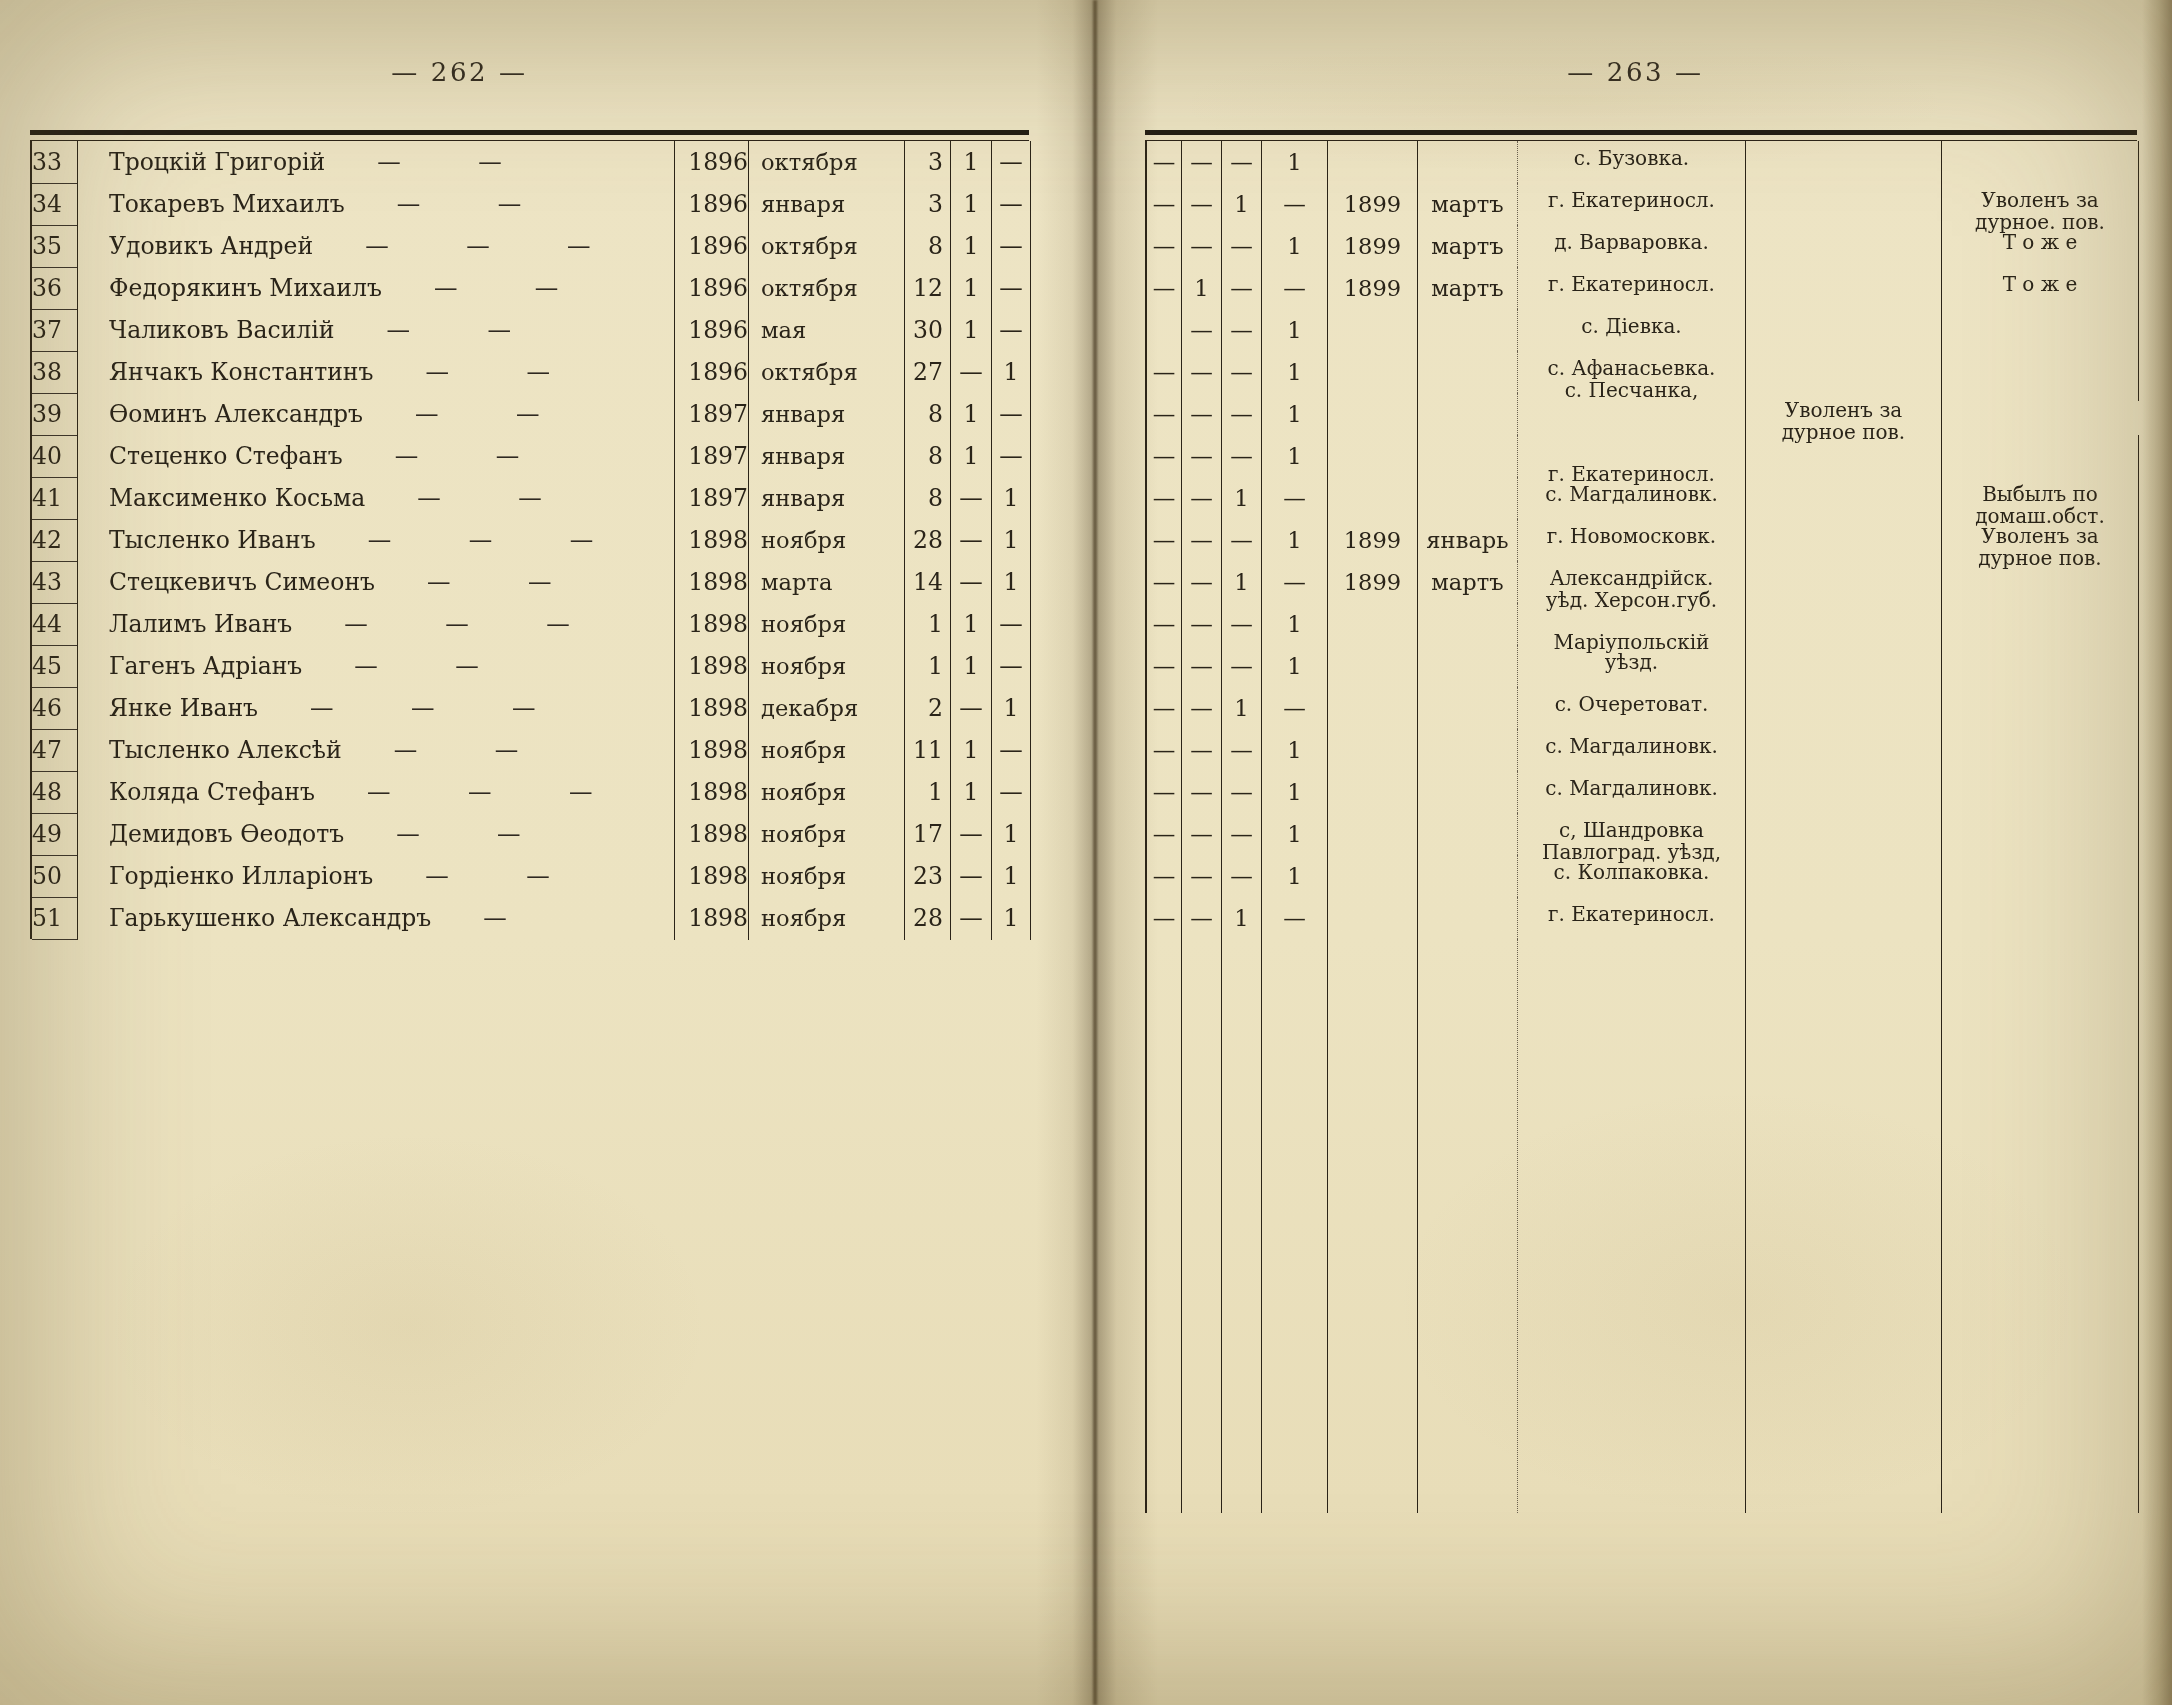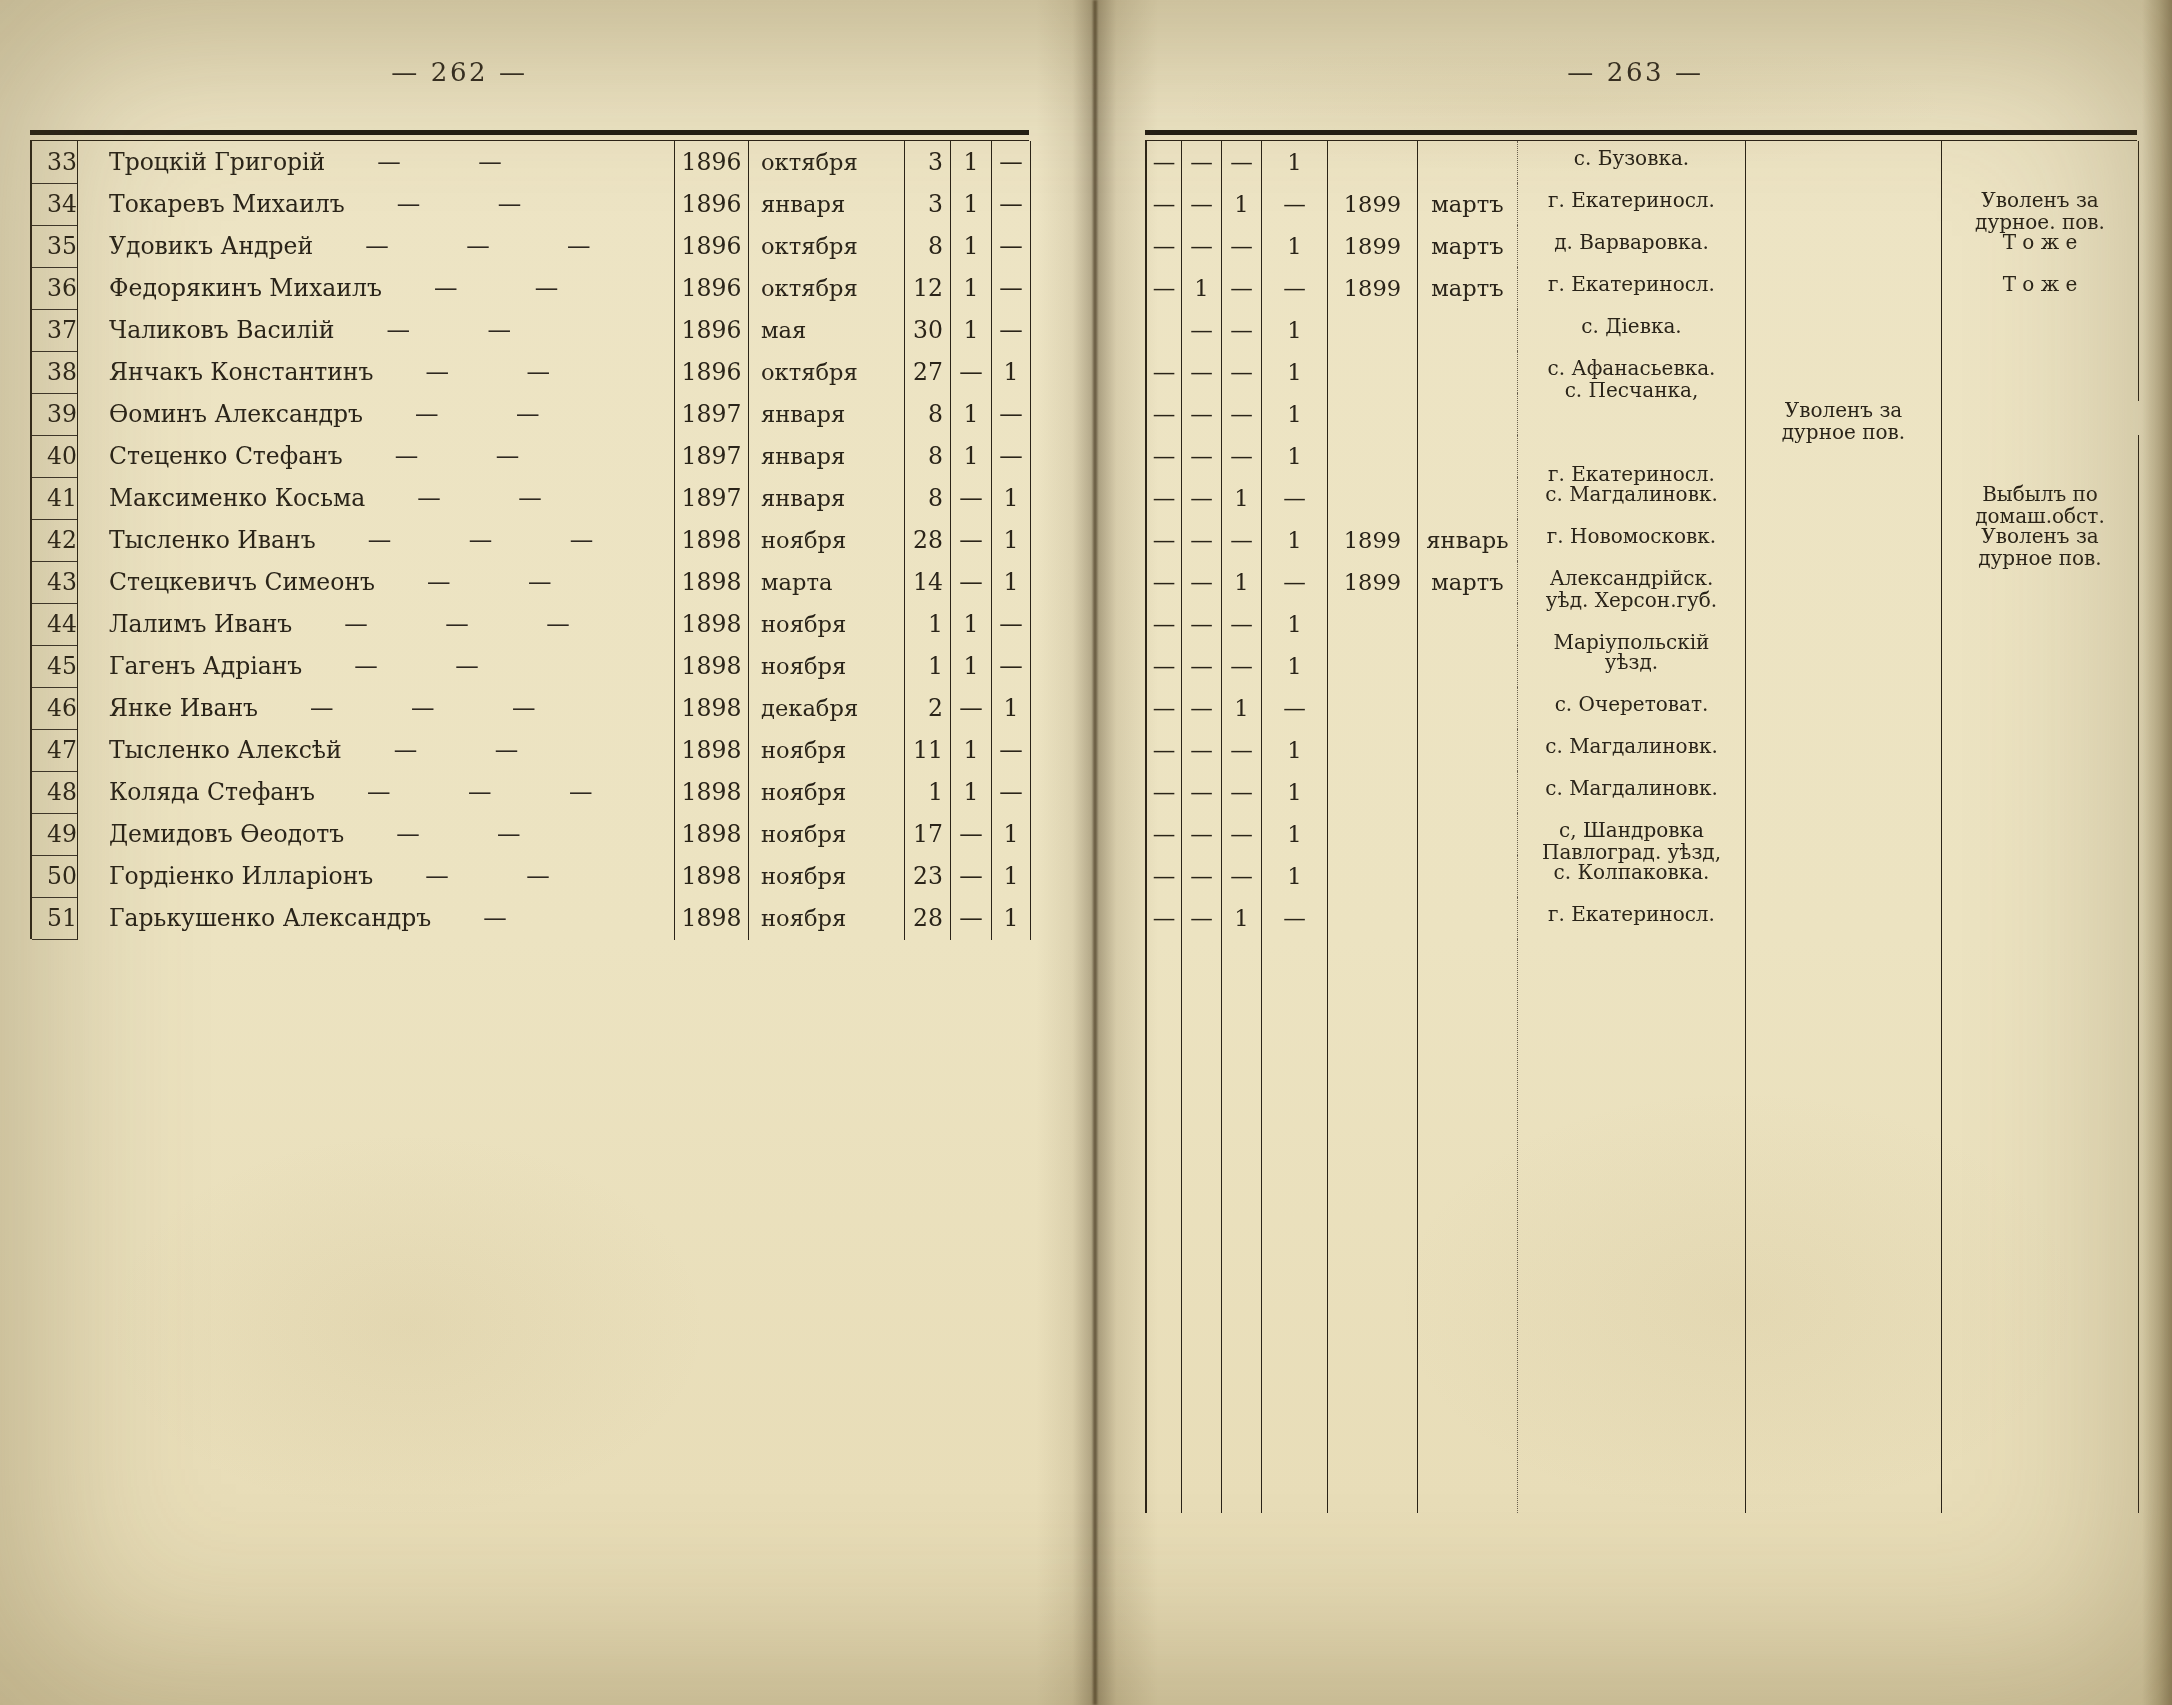--- a/index.html
+++ b/index.html
@@ -39,25 +39,25 @@
   .lrow{display:grid;grid-template-columns:46px 597px 74px 156px 46px 41px 39px;
     height:42px;border-left:2.6px solid #2b2418;}
   .rrow{display:grid;grid-template-columns:35px 40px 40px 66px 90px 100px 228px 196px 197px;
     height:42px;border-left:2.6px solid #2b2418;}
   .rrow.extend{height:574px;}
 
   .cell{font-size:23.5px;line-height:42px;white-space:nowrap;overflow:visible;}
   .bR{border-right:1.7px solid #2b2418;}
   .bRdot{border-right:1.7px dotted #6b6150;}
 
-  .c-num{text-align:right;border-bottom:1.7px solid #3a332a;font-size:23.5px;}
+  .c-num{text-align:left;border-bottom:1.7px solid #3a332a;font-size:23.5px;}
   .c-name{display:flex;padding-left:14px;}
   .c-name .nm{white-space:nowrap;margin-left:17px;}
   .c-name .fill{margin-left:52px;word-spacing:70px;color:#2e2820;}
-  .c-year{text-align:center;}
+  .c-year{text-align:right;}
   .c-month{padding-left:12px;font-size:22.6px;}
   .c-day{text-align:right;padding-right:7px;}
   .c-cnt{text-align:center;}
 
   .r-n{text-align:center;font-size:22.6px;}
   .r-year{text-align:center;font-size:22.6px;}
   .r-month{text-align:center;font-size:22.6px;}
   .r-wrap{white-space:pre-line;line-height:22px;padding-top:6px;
     font-size:20px;text-align:center;}
   .r-mid{}

